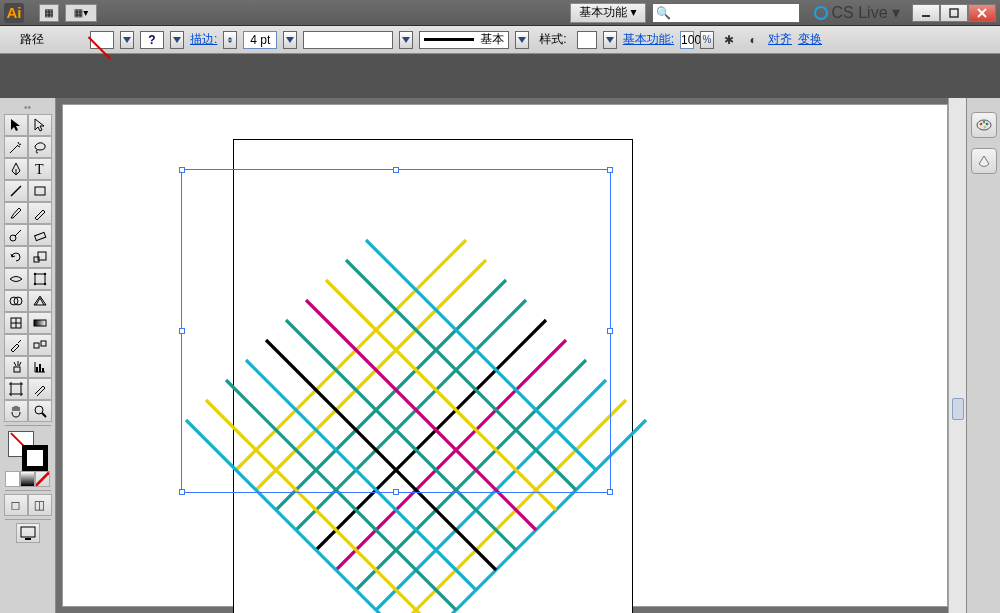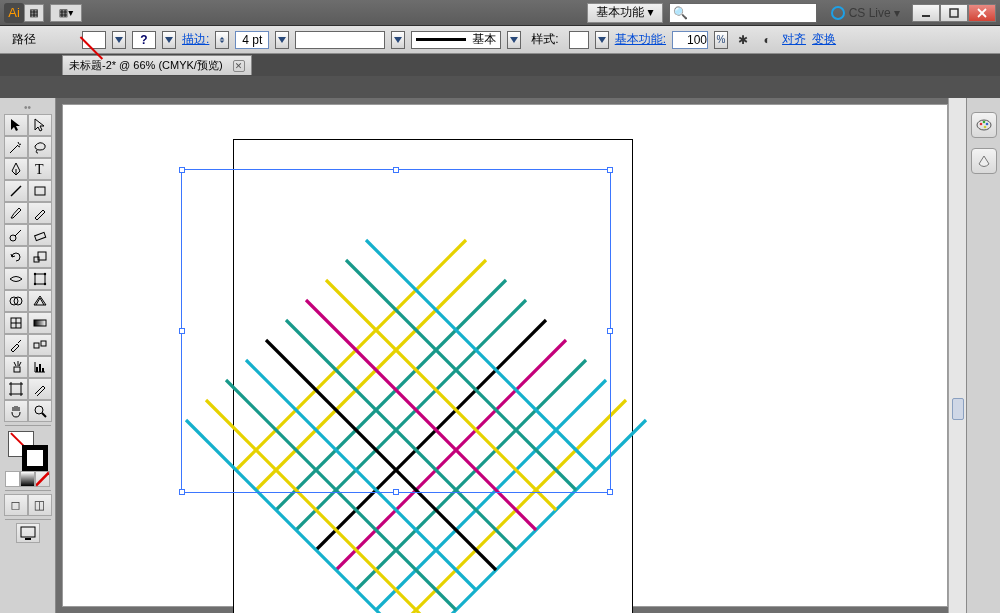--- a/index.html
+++ b/index.html
@@ -1,51 +1,51 @@
 <!DOCTYPE html>
 <html><head>
 <meta charset="utf-8">
 <style>
   html,body{margin:0;padding:0;font-family:"Microsoft YaHei",SimSun,Arial,sans-serif;font-size:12px;color:#000;background:#525252;user-select:none;}
   *{box-sizing:border-box;}
   .root{width:1000px;height:613px;background:#525252;position:relative;overflow:hidden;}
 
   
   .titlebar{height:26px;background:linear-gradient(#6D6D6D,#5B5B5B);display:flex;align-items:center;padding:0 4px;border-bottom:1px solid #2f2f2f;}
-  .ai-logo{width:20px;height:20px;background:#4a4a4a;color:#ff9a00;font-weight:normal;font-size:13px;display:flex;align-items:center;justify-content:center;border-radius:3px;margin-right:0;}
+  .ai-logo{width:20px;height:20px;background:#4a4a4a;color:#ff9a00;font-weight:bold;font-size:15px;display:flex;align-items:center;justify-content:center;border-radius:3px;margin-right:15px;}
   .title-dd{width:20px;height:18px;background:#dcdcdc;border:1px solid #8a8a8a;margin-right:6px;display:flex;align-items:center;justify-content:center;font-size:10px;}
   .title-dd.wide{width:32px;}
   .title-spacer{flex:1;}
   .workspace-btn{height:20px;border:1px solid #8a8a8a;background:linear-gradient(#f1f1f1,#d6d6d6);padding:0 8px;display:flex;align-items:center;font-size:12px;margin-right:6px;}
   .title-search{width:148px;height:20px;background:#fff;border:1px solid #666 ;display:flex;align-items:center;padding:0 4px;color:#888;}
-  .cslive{display:flex;align-items:center;color:#3a3a3a;margin:0 8px 0 14px;font-size:12px;gap:4px;}
+  .cslive{display:flex;align-items:center;color:#3a3a3a;margin:0 8px 0 14px;font-size:16px;gap:4px;}
   .cslive .ring{width:14px;height:14px;border:2px solid #1ea0e6;border-radius:50%;}
   .winbtns{display:flex;gap:0;margin-left:4px;}
   .winbtn{width:28px;height:18px;border:1px solid #7a7a7a;background:linear-gradient(#f6f6f6,#d6d6d6);display:flex;align-items:center;justify-content:center;}
   .winbtn.close{background:linear-gradient(#e98a83,#d34436);color:#fff;}
   .winbtn svg{pointer-events:none;}
 
   
   .menubar{height:22px;background:linear-gradient(#e8e8e8,#d3d3d3);border-bottom:1px solid #8a8a8a;display:flex;align-items:center;padding:0 6px;gap:4px;}
   .menuitem{padding:2px 6px;}
 
   
-  .controlbar{height:28px;background:linear-gradient(#e4e4e4,#cfcfcf);border-bottom:1px solid #8c8c8c;display:flex;align-items:center;padding:0 8px;gap:6px;}
+  .controlbar{height:28px;background:linear-gradient(#e4e4e4,#cfcfcf);border-bottom:1px solid #8c8c8c;display:flex;align-items:center;padding:0 16px;gap:6px;}
   .ctl-label{padding:0 4px;}
   .swatch{width:24px;height:18px;border:1px solid #666;background:#fff;position:relative;}
   .swatch.diag::after{content:"";position:absolute;left:0;top:50%;width:140%;height:2px;background:#d00;transform:rotate(45deg) translate(-15%,-50%);transform-origin:left center;}
   .mini-dd{width:14px;height:18px;border:1px solid #666;background:linear-gradient(#fff,#d4d4d4);display:flex;align-items:center;justify-content:center;}
   .mini-dd svg{width:8px;height:6px;}
   .ctl-q{width:24px;height:18px;border:1px solid #666;background:#fff;display:flex;align-items:center;justify-content:center;font-weight:bold;color:#006;}
   .link{color:#004bd6;text-decoration:underline;cursor:pointer;}
   .num-box{width:34px;height:18px;border:1px solid #6a8bbf;background:#fff;display:flex;align-items:center;justify-content:center;padding:0 2px;}
   .long-swatch{width:90px;height:18px;border:1px solid #666;background:#fff;}
   .brush-prev{width:90px;height:18px;border:1px solid #666;background:#fff;display:flex;align-items:center;justify-content:center;}
   .brush-prev .stroke{width:50px;height:3px;background:#000;}
-  .pct-box{width:36px;height:18px;border:1px solid #6a8bbf;background:#fff;text-align:right;line-height:16px;}
+  .pct-box{width:14px;height:18px;border:1px solid #6a8bbf;background:#fff;text-align:left;line-height:16px;}
   .ctl-icon{width:18px;height:18px;display:flex;align-items:center;justify-content:center;color:#333;}
 
   
   .docstrip{height:22px;background:#4a4a4a;display:flex;align-items:center;padding-left:62px;}
   .tab{height:20px;background:linear-gradient(#e8e8e8,#cfcfcf);border:1px solid #8a8a8a;border-bottom:none;padding:0 6px;display:flex;align-items:center;gap:6px;font-size:11px;}
   .tab .x{width:12px;height:12px;border:1px solid #888;border-radius:2px;display:flex;align-items:center;justify-content:center;font-size:9px;color:#555;margin-left:4px;}
 
   
   .main{position:absolute;top:98px;left:0;right:0;bottom:0;display:flex;}
   .tool-col{width:56px;background:#d1d1d1;border-right:1px solid #8a8a8a;display:flex;flex-direction:column;align-items:center;padding:4px 2px;gap:0;}
@@ -174,26 +174,20 @@
       <span style="font-size:10px;color:#29497a;">%</span>
     </div>
 
     <div class="ctl-icon">✱</div>
     <div class="ctl-icon">◐</div>
 
     <span class="link">对齐</span>
     <span class="link">变换</span>
   </div>
 
-  <div class="docstrip">
-    <div class="tab">
-      <span>未标题-2* @ 66% (CMYK/预览)</span>
-      <span class="x">✕</span>
-    </div>
-  </div>
 
   <div class="main">
 
     <div class="tool-col">
       <div class="tool-grip">••</div>
       <div class="tool-row">
         <div class="tool">
             <svg viewBox="0 0 16 16">
               <path d="M3 2 L3 13 L6 10 L8 14 L10 13 L8 9 L12 9 Z" fill="#000"></path>
             </svg>

